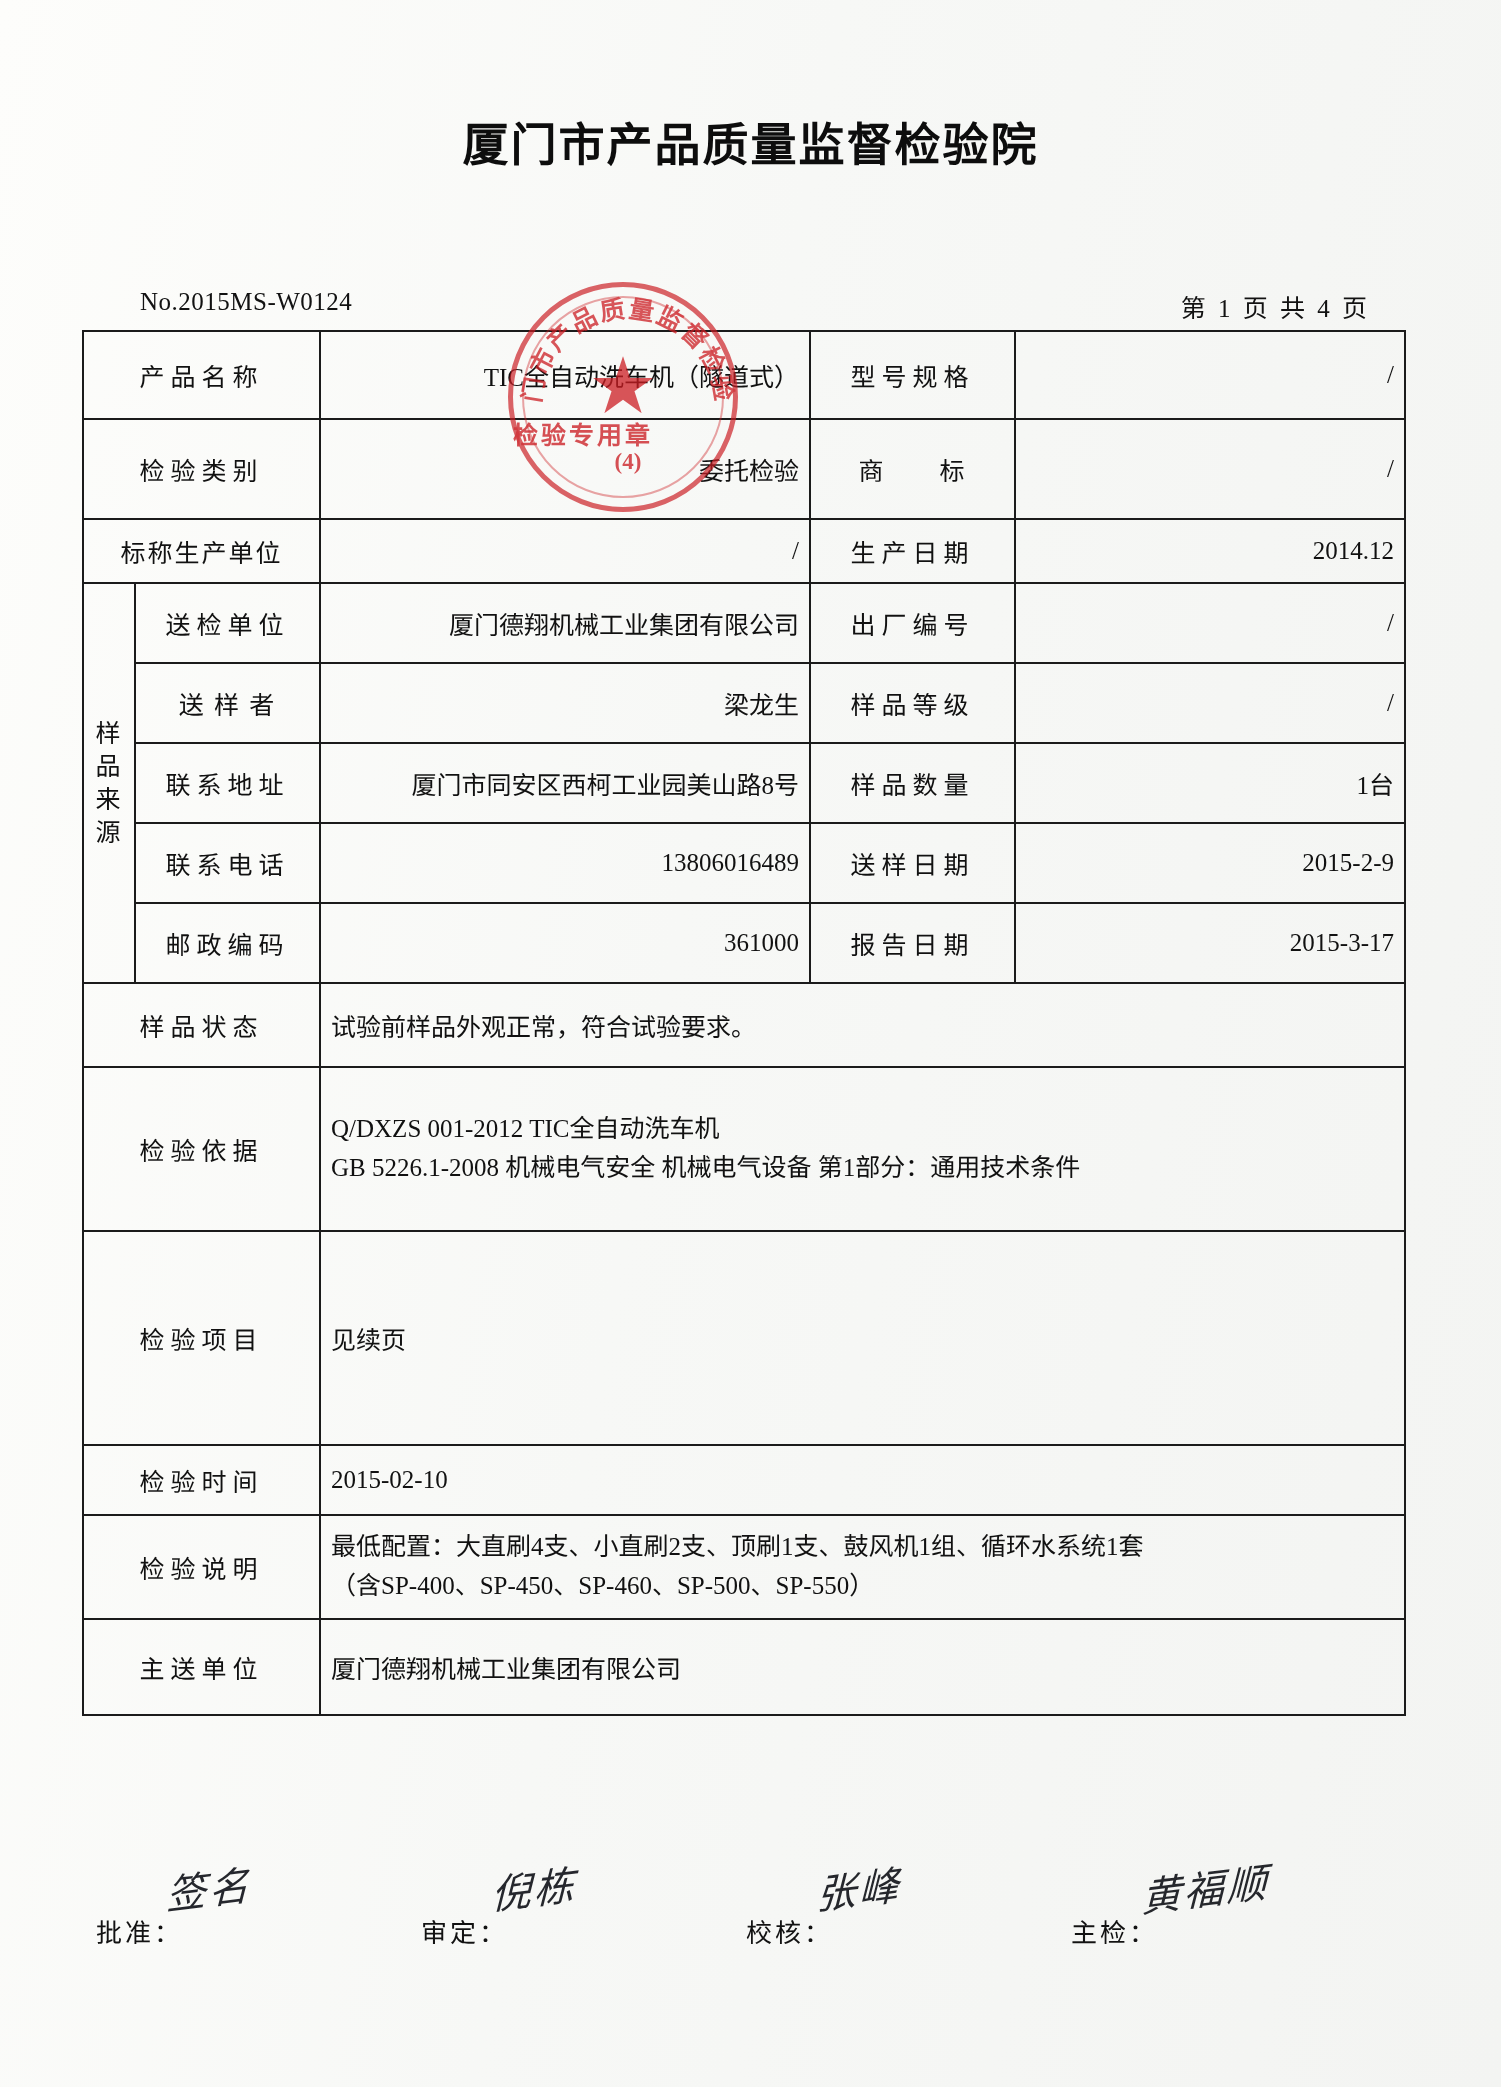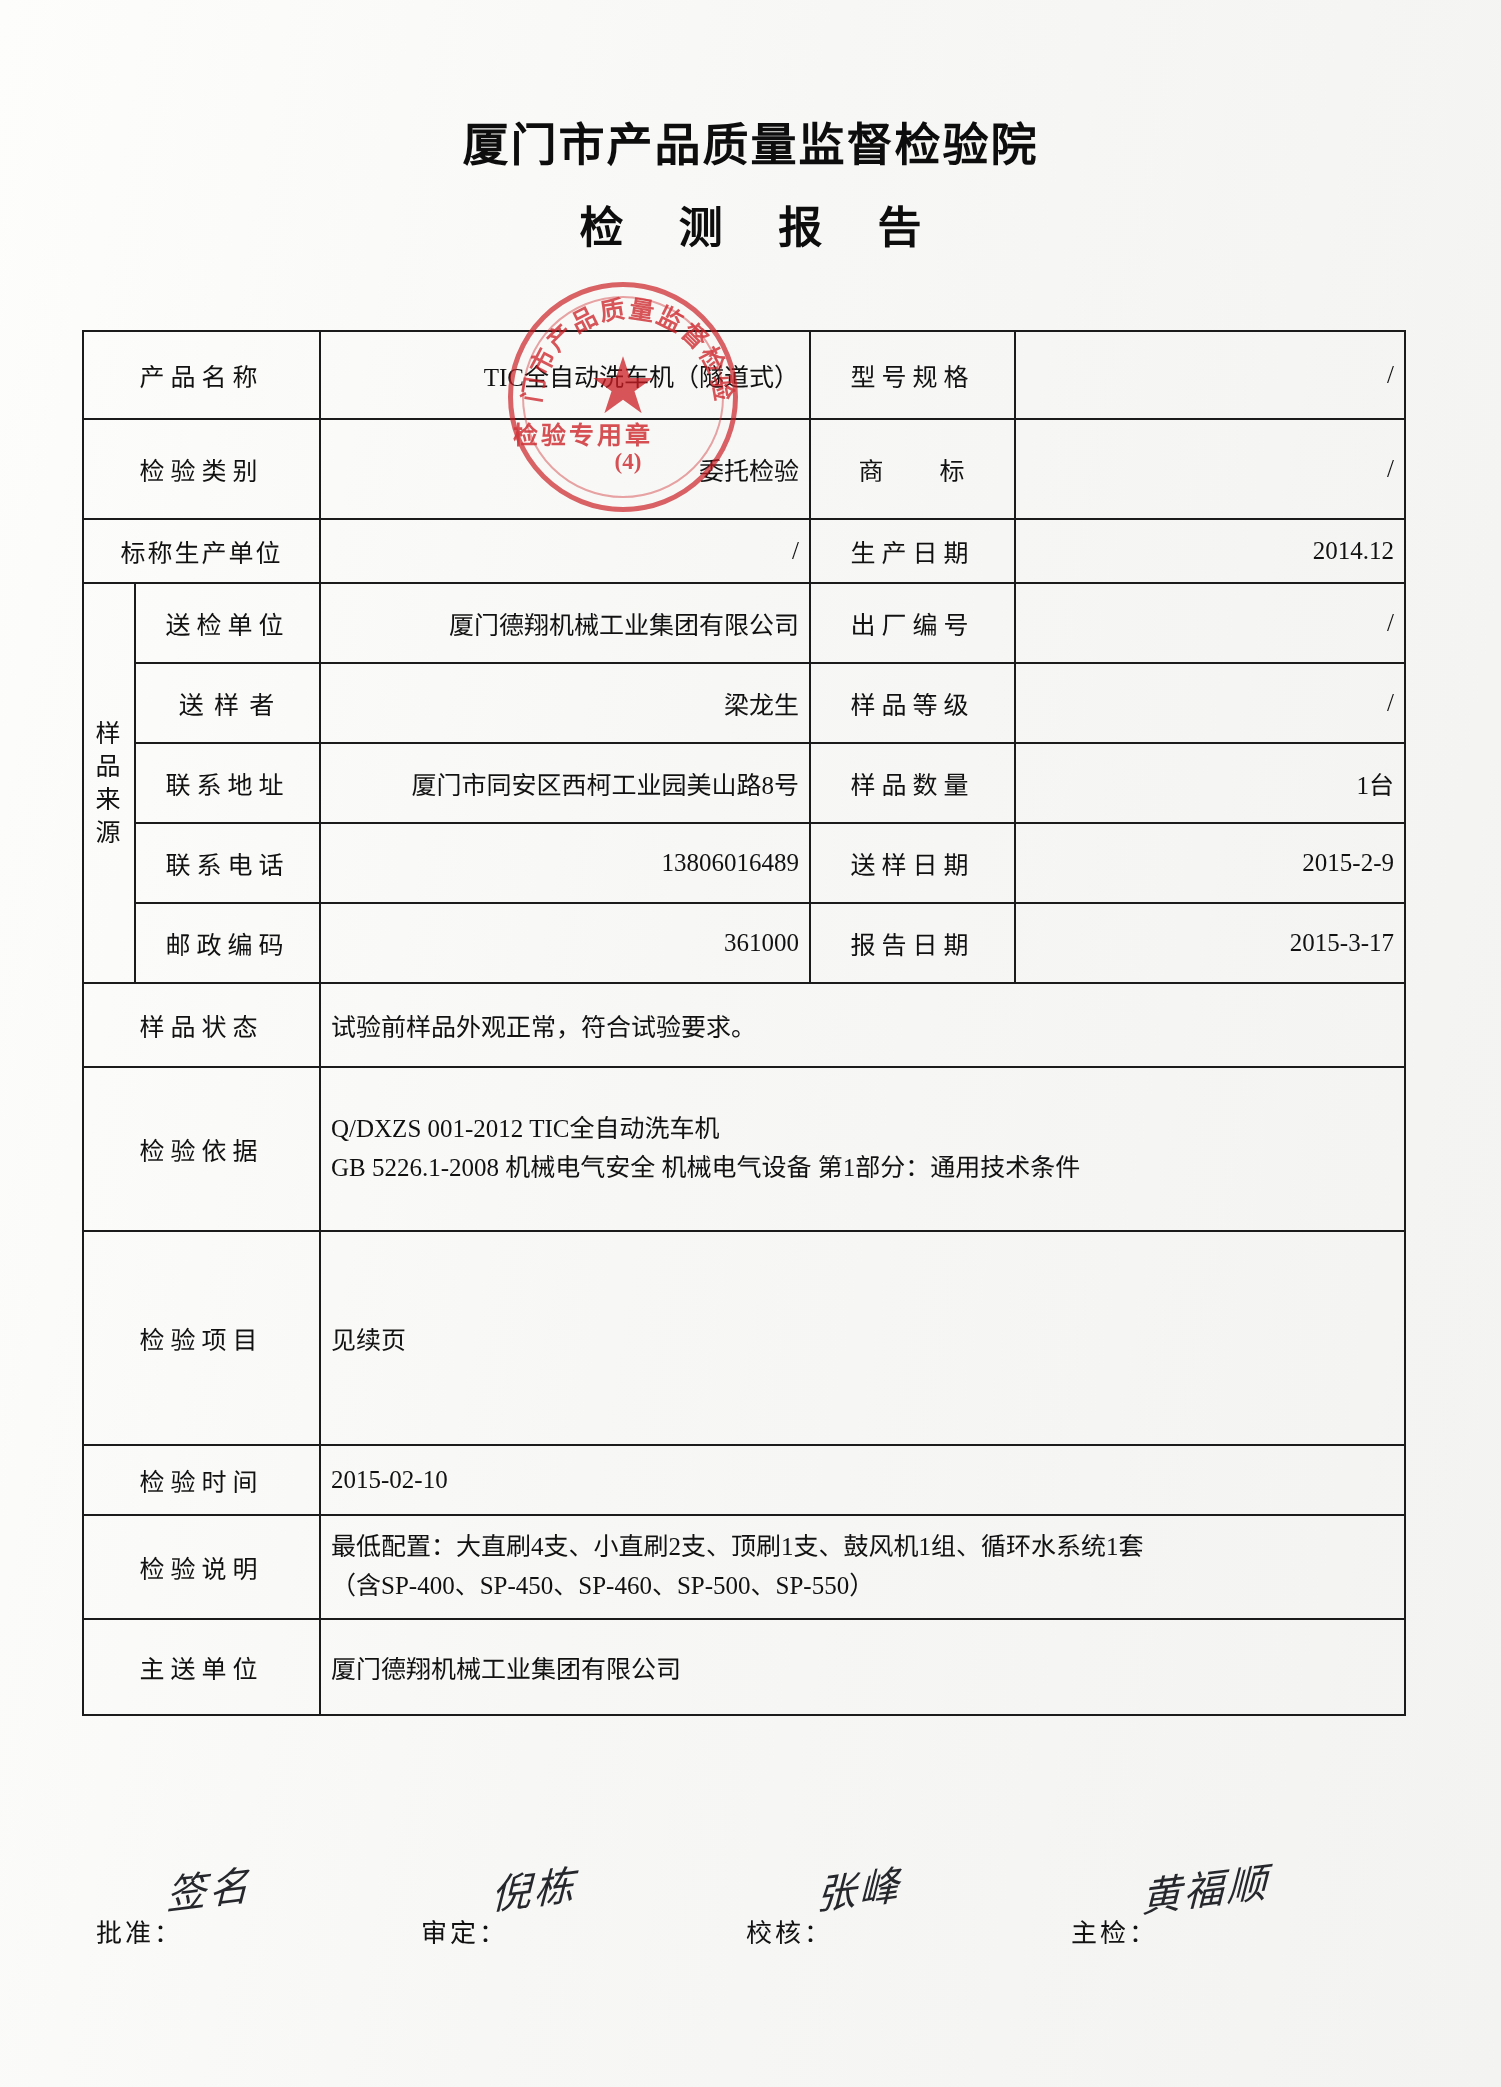--- a/index.html
+++ b/index.html
@@ -205,23 +205,26 @@
 </style>
 </head>
 <body>
 
 <div class="page"></div>
 
 <div class="sheet">
 
   <div class="hdr">
     <div class="hdr-title">厦门市产品质量监督检验院</div>
-    <div class="hdr-sub">检 测 报 告</div>
   </div>
 
+  <div class="meta-row">
+    <div class="meta-left">No.2015MS-W0124</div>
+    <div class="meta-right">第 1 页  共 4 页</div>
+  </div>
 
   <table class="main">
     <colgroup>
       <col style="width:52px">
       <col style="width:185px">
       <col style="width:490px">
       <col style="width:205px">
       <col style="width:390px">
     </colgroup>
     <tbody>

